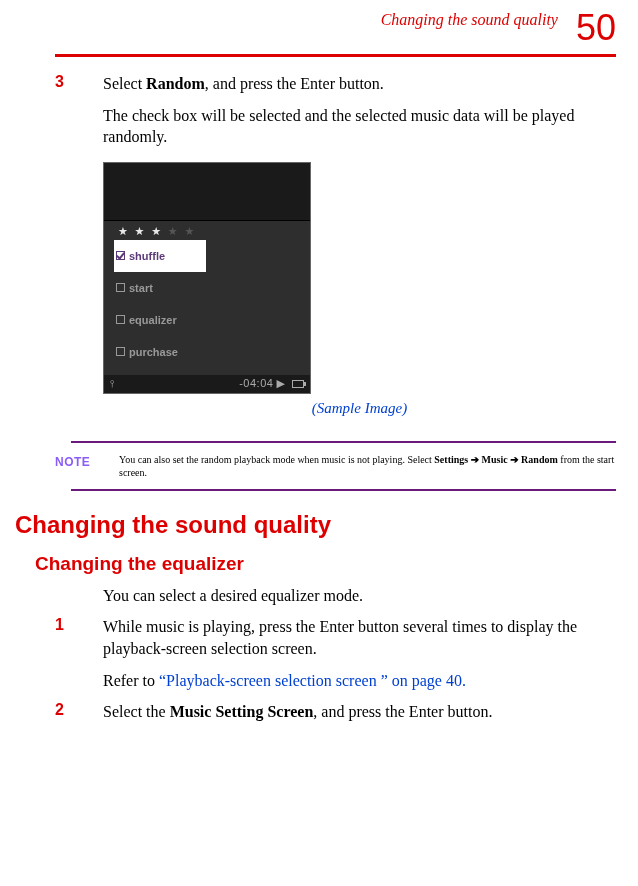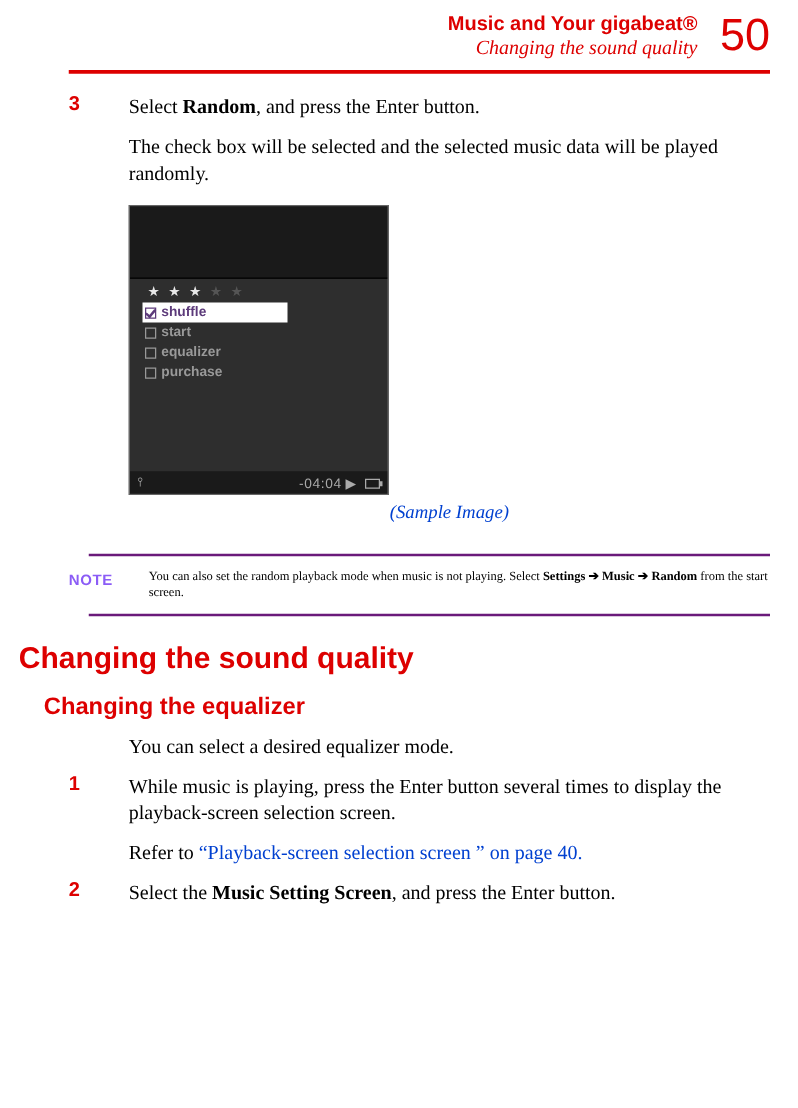--- a/index.html
+++ b/index.html
@@ -97,22 +97,22 @@
       letter-spacing: 2px;
     }
     .ds-stars .dim { color: #555; }
     .ds-menu {
       margin: 2px 0 0 10px;
     }
     .ds-item {
       display: flex;
       align-items: center;
       height: 16px;
-      padding: 0 2px;
-      width: 116px;
+      padding: 16px 2px;
+      width: 92px;
     }
     .ds-item.active {
       background: #fff;
       color: #5c3a7a;
     }
     .ds-item.inactive {
       color: #999;
     }
     .ds-checkbox {
       width: 9px;
@@ -221,21 +221,20 @@
     }
     .link {
       color: #0040d0;
     }
   </style>
 </head>
 <body>
 
 <div class="header">
   <div class="header-text">
-    <div class="header-title">Music and Your gigabeat®</div>
     <div class="header-subtitle">Changing the sound quality</div>
   </div>
   <div class="page-number">50</div>
 </div>
 <div class="topbar"></div>
 
 <div class="content">
 
   <div class="step-row">
     <div class="step-num">3</div>

